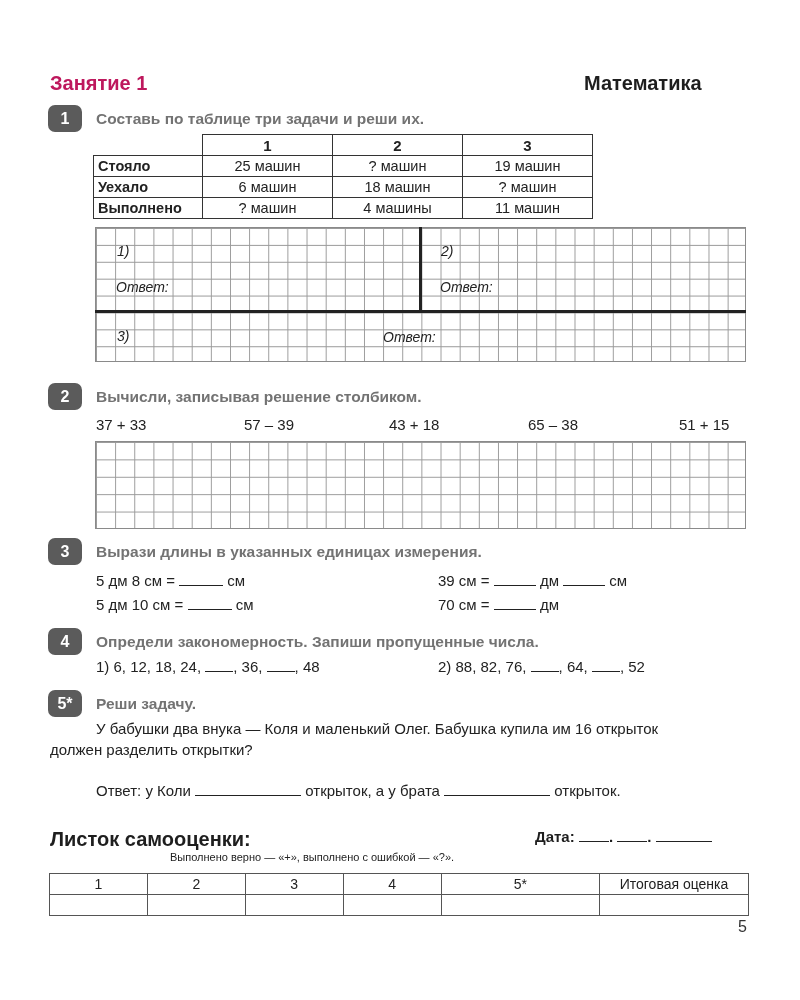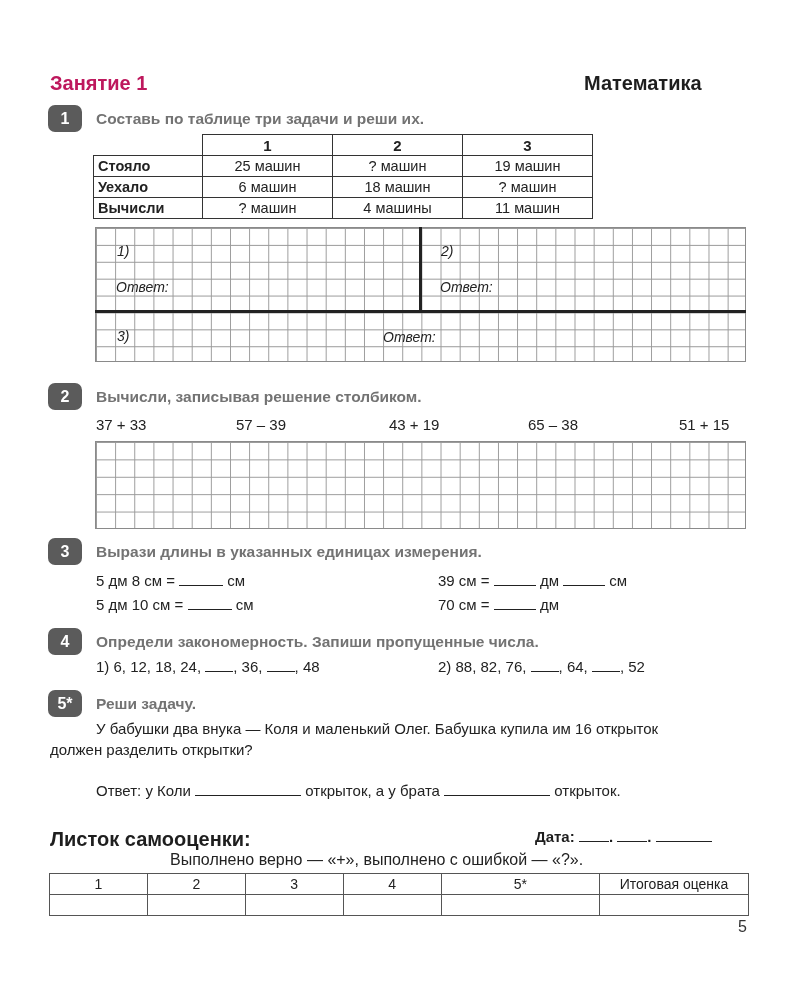--- a/index.html
+++ b/index.html
@@ -40,21 +40,21 @@
 
   .expr { position: absolute; font-size: 15px; color: #222; white-space: nowrap; }
   .line-text { position: absolute; font-size: 15px; color: #222; white-space: nowrap; }
   .blank-line { display: inline-block; border-bottom: 1.3px solid #222; height: 14px; vertical-align: baseline; }
 
   .para { position: absolute; left: 50px; width: 705px; font-size: 15px; line-height: 21px; color: #222; }
   .para .indent { padding-left: 46px; }
 
   .selfcheck-title { position: absolute; left: 50px; top: 828px; font-size: 20px; font-weight: bold; color: #1e1e1e; }
   .date-label { position: absolute; left: 535px; top: 828px; font-size: 15px; font-weight: bold; color: #1e1e1e; white-space: nowrap; text-align: right; }
-  .legend-text { position: absolute; left: 170px; top: 851px; font-size: 16px; color: #222; white-space: nowrap; }
+  .legend-text { position: absolute; left: 170px; top: 851px; font-size: 11px; color: #222; white-space: nowrap; }
 
   table.score { position: absolute; left: 49px; top: 873px; width: 700px; border-collapse: collapse; font-size: 14px; }
   table.score td { border: 1.3px solid #555; height: 21px; text-align: center; color: #222; }
   table.score td.final { width: 149px; }
 
   .page-number { position: absolute; left: 738px; top: 918px; font-size: 16px; color: #333; }
 </style>
 </head>
 <body>
 
@@ -78,43 +78,43 @@
     <td>? машин</td>
     <td>19 машин</td>
   </tr>
   <tr>
     <td class="rowlabel">Уехало</td>
     <td>6 машин</td>
     <td>18 машин</td>
     <td>? машин</td>
   </tr>
   <tr>
-    <td class="rowlabel">Вычисли</td>
+    <td class="rowlabel">Выполнено</td>
     <td>? машин</td>
     <td>4 машины</td>
     <td>11 машин</td>
   </tr>
 </tbody>
   </table>
 
 <div class="grid grid1"></div>
 <div class="thick-h"></div>
 <div class="thick-v"></div>
 <div class="grid-label" style="left:117px; top:243px;">1)</div>
 <div class="grid-label" style="left:116px; top:279px;">Ответ:</div>
 <div class="grid-label" style="left:441px; top:243px;">2)</div>
 <div class="grid-label" style="left:440px; top:279px;">Ответ:</div>
 <div class="grid-label" style="left:117px; top:328px;">3)</div>
 <div class="grid-label" style="left:383px; top:329px;">Ответ:</div>
 
 <div class="badge" style="left:48px; top:383px;">2</div>
 <div class="task-heading" style="left:96px; top:388px;">Вычисли, записывая решение столбиком.</div>
 <div class="expr" style="left:96px; top:416px;">37 + 33</div>
-<div class="expr" style="left:236px; top:416px;">57 – 39</div>
-<div class="expr" style="left:389px; top:416px;">43 + 19</div>
+<div class="expr" style="left:244px; top:416px;">57 – 39</div>
+<div class="expr" style="left:389px; top:416px;">43 + 18</div>
 <div class="expr" style="left:528px; top:416px;">65 – 38</div>
 <div class="expr" style="left:679px; top:416px;">51 + 15</div>
 <div class="grid grid2"></div>
 
 <div class="badge" style="left:48px; top:538px;">3</div>
 <div class="task-heading" style="left:96px; top:543px;">Вырази длины в указанных единицах измерения.</div>
 
 <div class="line-text" style="left:96px; top:572px;">
   <span>5 дм 8 см =</span>
   <span class="blank-line" style="width:44px;"></span>

